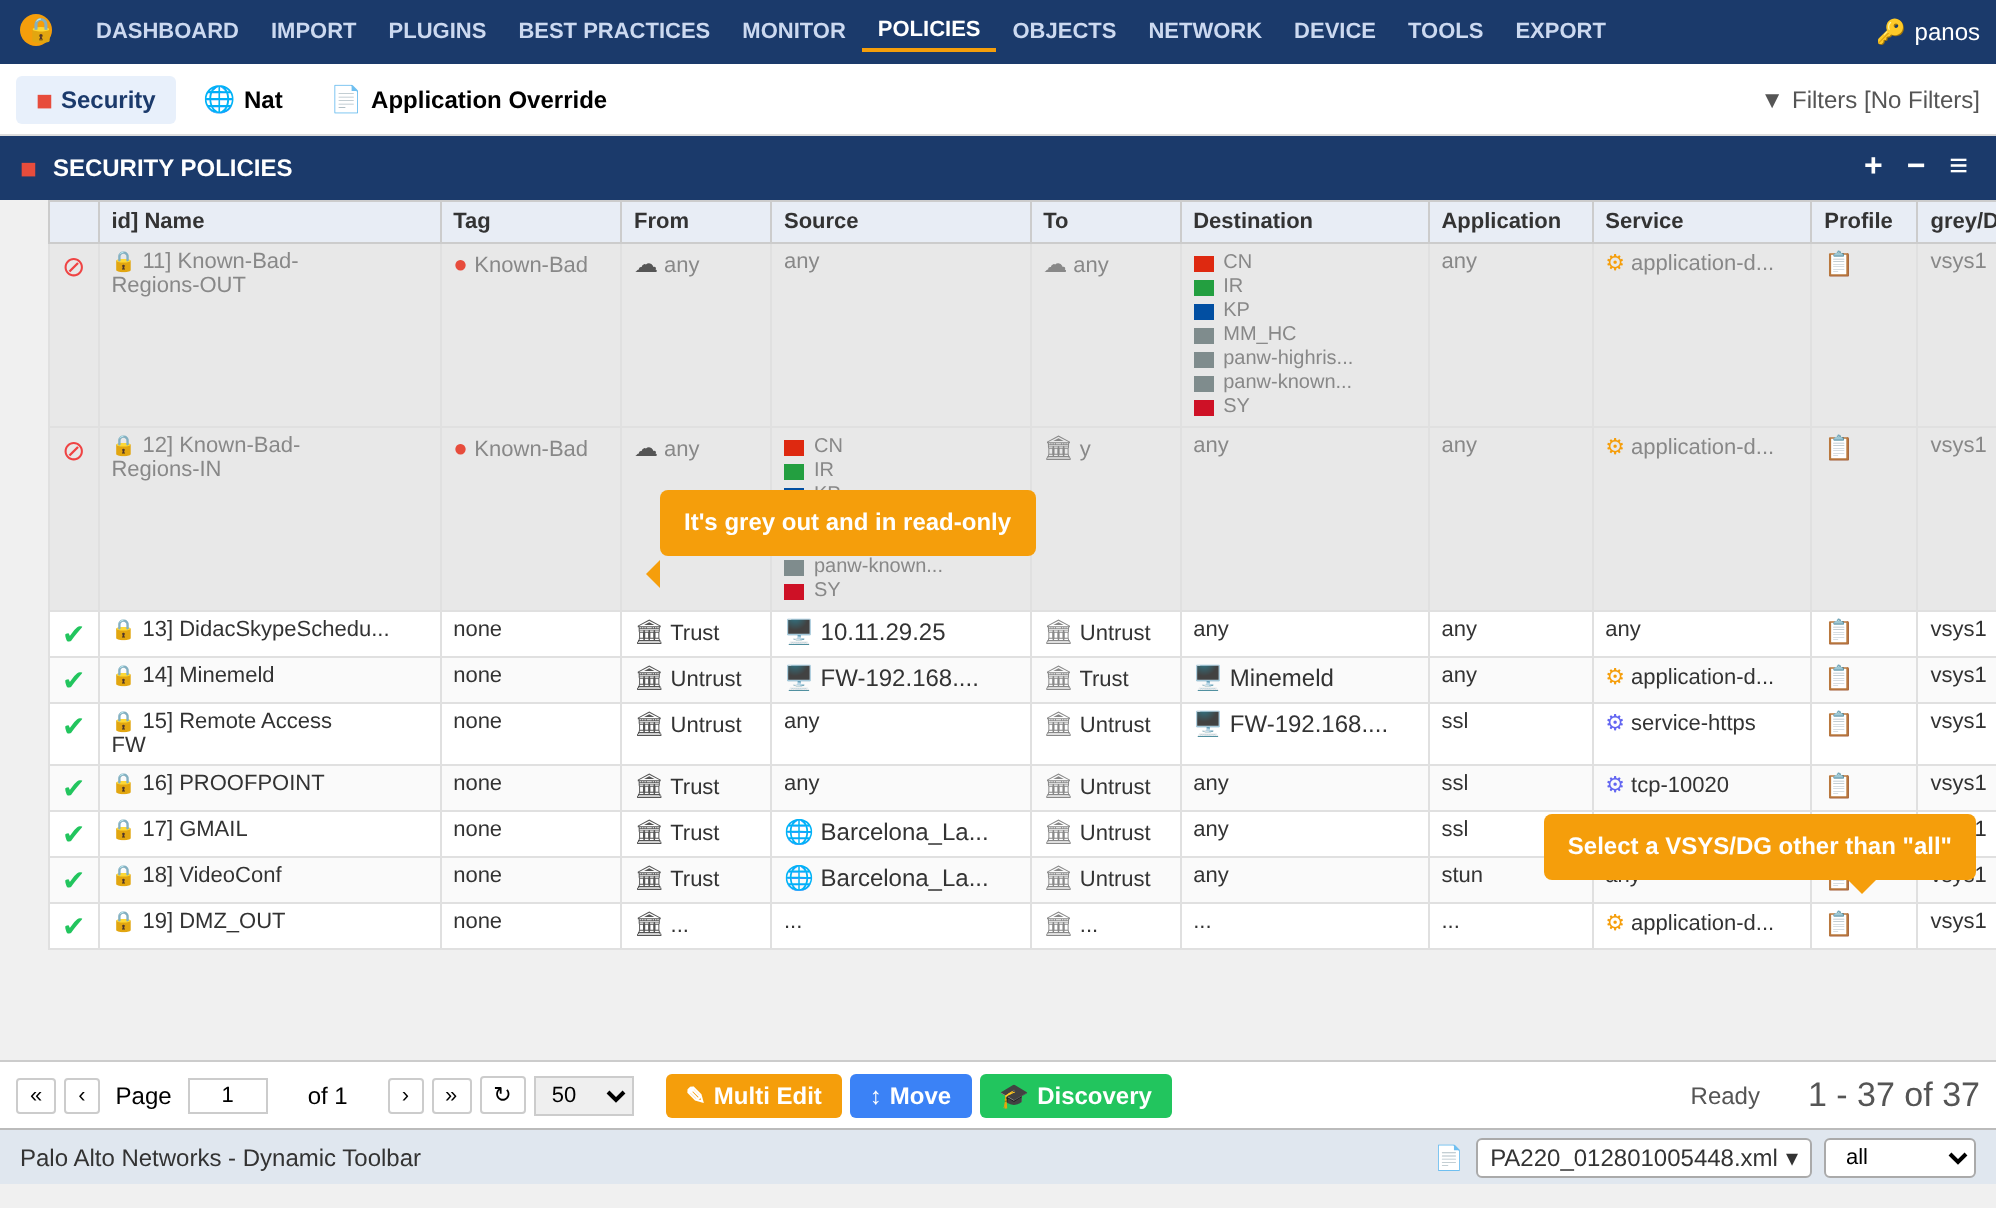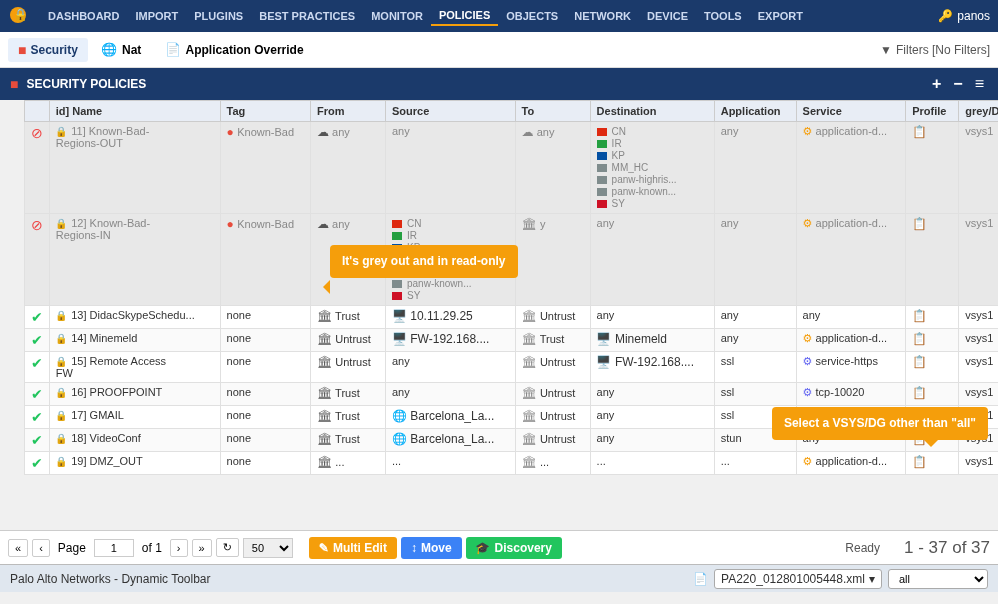--- a/index.html
+++ b/index.html
@@ -227,21 +227,21 @@
       display: flex;
       align-items: center;
       gap: 4px;
     }
     .vsys-selector {
       border: 1px solid #aaa;
       background: white;
       padding: 2px 6px;
       border-radius: 3px;
       font-size: 11px;
-      width: 100px;
+      width: 76px;
     }
 
     .cloud-icon { color: #555; }
     .building-icon { color: #888; }
 
     
     .sq { width: 10px; height: 8px; display: inline-block; margin-right: 2px; vertical-align: middle; }
     .sq-grey { background: #7f8c8d; }
   </style>
 </head>
@@ -468,21 +468,21 @@
         </tbody>
     </table>
   </div>
 </div>
 
 <div class="pagination-bar">
   <button class="page-nav-btn">«</button>
   <button class="page-nav-btn">‹</button>
   <span style="margin: 0 4px;">Page</span>
   <input class="page-input" type="text" value="1" style="">
-  <span style="margin: 0 4px;">of 1</span>
+  <span style="margin: 0 16px;">of 1</span>
   <button class="page-nav-btn">›</button>
   <button class="page-nav-btn">»</button>
   <button class="page-nav-btn">↻</button>
   <select class="per-page-select">
     <option>50</option>
     <option>100</option>
     <option>200</option>
   </select>
 
   <button class="action-btn btn-multi-edit" style="margin-left:12px;">

